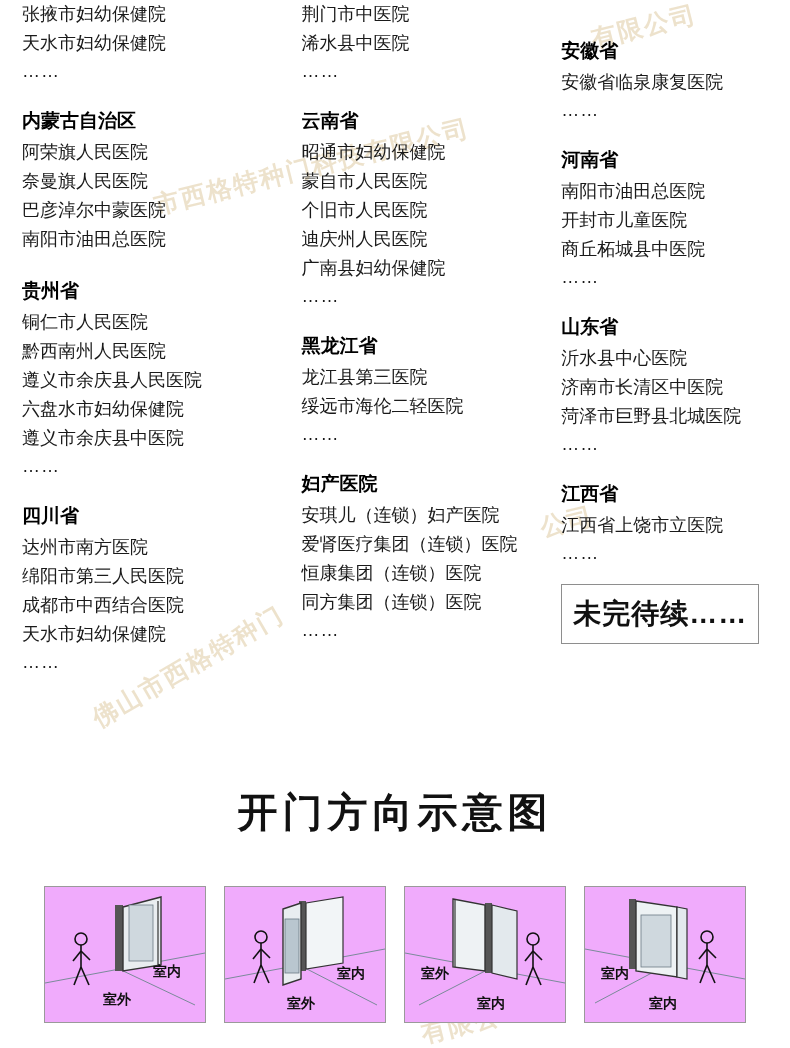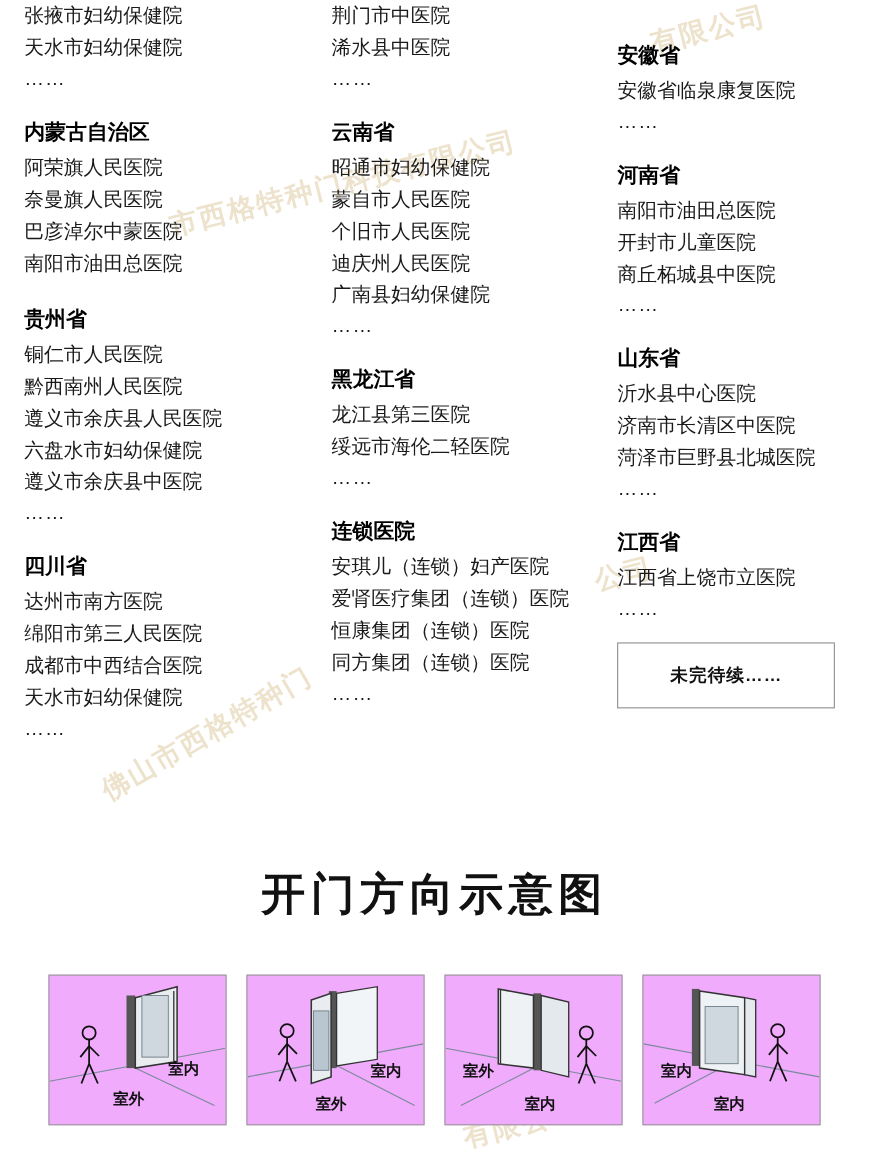--- a/index.html
+++ b/index.html
@@ -82,21 +82,21 @@
   .tbc-box {
     margin-top: 18px;
     border: 1px solid #8e8e8e;
     width: 196px;
     height: 58px;
     display: flex;
     align-items: center;
     justify-content: center;
   }
   .tbc-text {
-    font-size: 16px;
+    font-size: 28px;
     font-weight: 700;
     letter-spacing: 1px;
     color: #111;
   }
 
   
   .section-title {
     position: relative;
     z-index: 2;
     text-align: center;
@@ -202,21 +202,21 @@
     </div>
 
     <div class="group">
       <div class="prov-name">黑龙江省</div>
       <div class="hosp">龙江县第三医院</div>
       <div class="hosp">绥远市海伦二轻医院</div>
       <div class="dots">……</div>
     </div>
 
     <div class="group">
-      <div class="prov-name">连锁医院</div>
+      <div class="prov-name">妇产医院</div>
       <div class="hosp">安琪儿（连锁）妇产医院</div>
       <div class="hosp">爱肾医疗集团（连锁）医院</div>
       <div class="hosp">恒康集团（连锁）医院</div>
       <div class="hosp">同方集团（连锁）医院</div>
       <div class="dots">……</div>
     </div>
 
   </div>
 
   <div class="col col-3">

